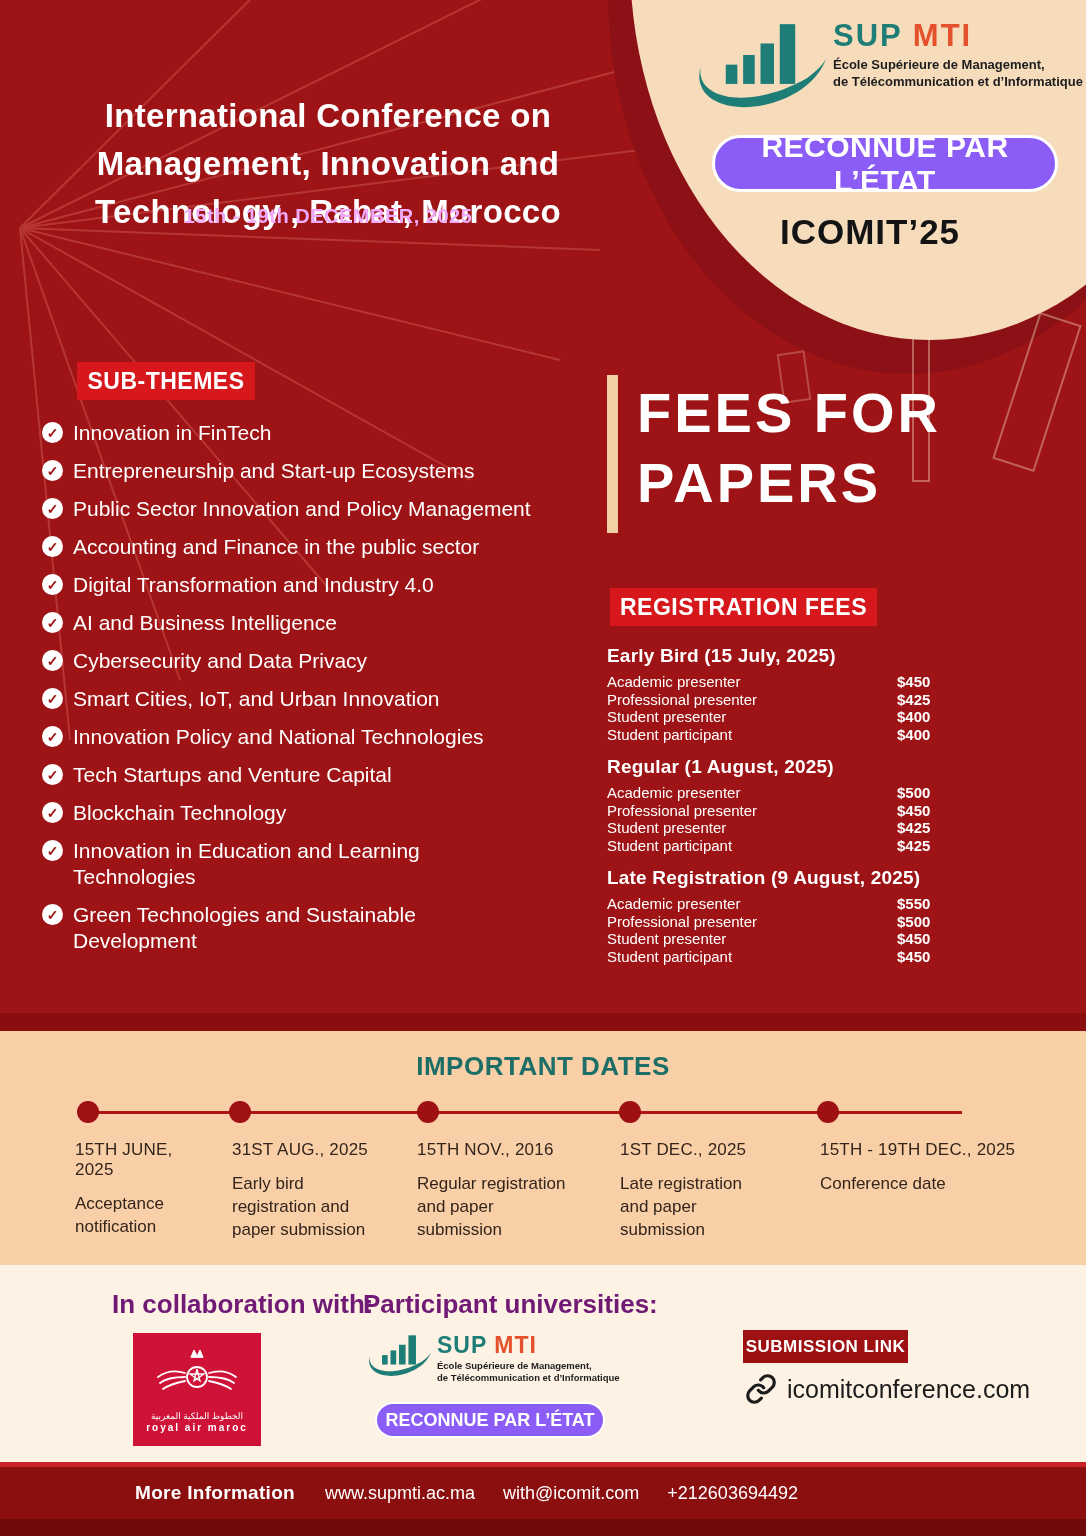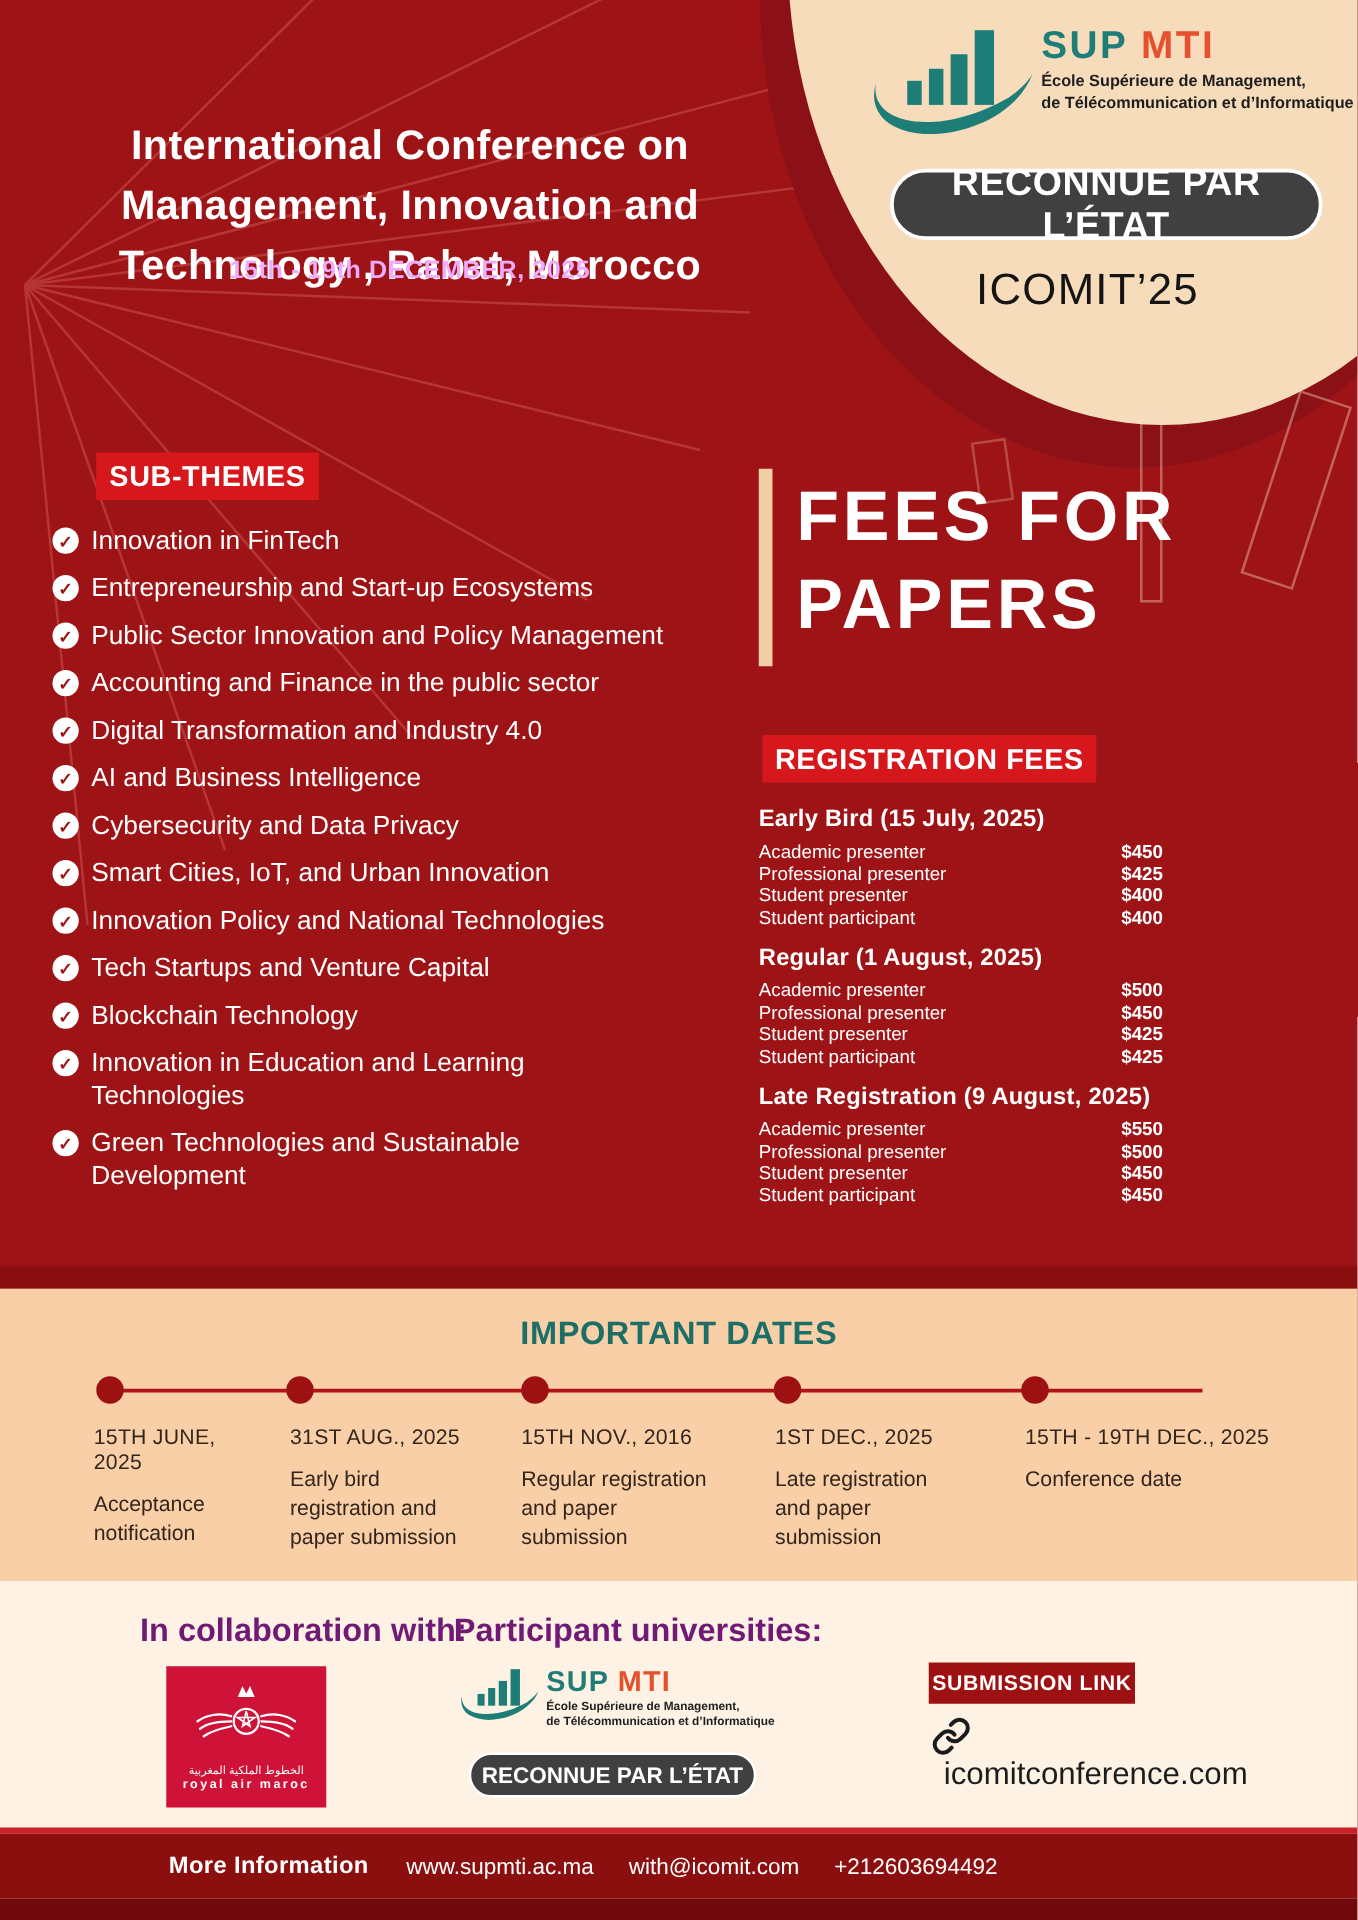--- a/index.html
+++ b/index.html
@@ -16,23 +16,23 @@
 
   .title{position:absolute;left:72px;top:70px;width:512px;color:#fff;font-size:33px;line-height:48px;font-weight:bold;text-align:center;letter-spacing:.3px;}
   .title-date{position:absolute;left:72px;top:205px;width:512px;color:#f0abfc;font-size:20px;font-weight:bold;text-align:center;letter-spacing:.5px;}
 
   .brand-top-logo{position:absolute;left:693px;top:16px;}
   .brand-top-text{position:absolute;left:833px;top:20px;}
   .brand-name{font-weight:bold;font-size:31px;letter-spacing:2px;line-height:32px;}
   .brand-name .sup{color:#1e7d76;}
   .brand-name .mti{color:#e5512c;}
   .brand-tagline{color:#1d1d1d;font-size:13px;font-weight:bold;line-height:17px;margin-top:4px;white-space:nowrap;}
-  .pill{background:#404040;color:#fff;font-weight:bold;text-align:center;border:3px solid #fff;box-sizing:border-box;display:flex;align-items:center;justify-content:center;}
+  .pill{background:#8b5cf6;color:#fff;font-weight:bold;text-align:center;border:3px solid #fff;box-sizing:border-box;display:flex;align-items:center;justify-content:center;}
   .pill-top{position:absolute;left:712px;top:135px;width:346px;height:57px;border-radius:29px;font-size:30px;letter-spacing:.5px;}
-  .icomit{position:absolute;left:700px;top:212px;width:340px;text-align:center;color:#141414;font-size:35px;font-weight:normal;letter-spacing:1px;}
+  .icomit{position:absolute;left:700px;top:212px;width:340px;text-align:center;color:#141414;font-size:35px;font-weight:bold;letter-spacing:1px;}
 
   .subthemes-head{position:absolute;left:77px;top:362px;width:178px;height:38px;background:#d6171c;color:#fff;font-size:23px;font-weight:bold;display:flex;align-items:center;justify-content:center;letter-spacing:.5px;}
   .themes{position:absolute;left:42px;top:420px;width:500px;list-style:none;margin:0;padding:0;}
   .themes li{display:flex;align-items:flex-start;margin-bottom:12px;color:#fff;font-size:21px;line-height:26px;max-width:500px;}
   .check{flex:0 0 21px;width:21px;height:21px;border-radius:50%;background:#fff;color:#9e1313;font-size:14px;font-weight:bold;display:flex;align-items:center;justify-content:center;margin:2px 10px 0 0;}
   .check::before{content:"✓";}
 
   .cfp-bar{position:absolute;left:607px;top:375px;width:11px;height:158px;background:#f2cfa5;}
   .cfp{position:absolute;left:637px;top:378px;color:#fff;font-size:56px;font-weight:800;line-height:70px;letter-spacing:3px;}
   .regfees-head{position:absolute;left:610px;top:588px;width:267px;height:38px;background:#d6171c;color:#fff;font-size:23px;font-weight:bold;display:flex;align-items:center;justify-content:center;letter-spacing:.5px;}
@@ -56,21 +56,21 @@
   .partner-heading{position:absolute;color:#701a75;font-size:26px;font-weight:bold;}
   .ram{position:absolute;left:133px;top:68px;width:128px;height:113px;background:#cf1238;display:flex;flex-direction:column;align-items:center;justify-content:center;color:#fff;}
   .ram-arabic{font-size:9px;line-height:10px;margin-top:2px;}
   .ram-name{font-size:10px;font-weight:bold;letter-spacing:2px;margin-top:1px;}
   .brand-small-logo{position:absolute;left:366px;top:66px;}
   .brand-small-text{position:absolute;left:437px;top:68px;}
   .brand-small-text .brand-name{font-size:23px;line-height:24px;letter-spacing:1px;}
   .brand-small-text .brand-tagline{font-size:9.5px;line-height:12px;margin-top:3px;}
   .pill-small{position:absolute;left:375px;top:137px;width:230px;height:36px;border-radius:18px;font-size:18px;border-width:2px;}
   .submission-box{position:absolute;left:743px;top:65px;width:165px;height:33px;background:#9e1112;color:#fff;font-size:17px;font-weight:bold;display:flex;align-items:center;justify-content:center;letter-spacing:.5px;}
-  .link-row{position:absolute;left:745px;top:108px;display:flex;flex-direction:column;}
+  .link-row{position:absolute;left:745px;top:108px;display:flex;align-items:center;}
   .link-url{color:#1c1c1c;font-size:25px;margin-left:10px;}
 
   
   .footer{position:absolute;left:0;top:1462px;width:1086px;height:74px;}
   .footer-line{position:absolute;left:0;top:0;width:1086px;height:5px;background:#cc2027;}
   .footer-main{position:absolute;left:0;top:5px;width:1086px;height:52px;background:#8c0f10;display:flex;align-items:center;padding-left:135px;box-sizing:border-box;color:#fff;}
   .footer-strip{position:absolute;left:0;top:57px;width:1086px;height:17px;background:#70090b;}
   .footer-label{font-size:19px;font-weight:bold;margin-right:30px;letter-spacing:.3px;}
   .footer-item{font-size:18px;margin-right:28px;}
 </style>

